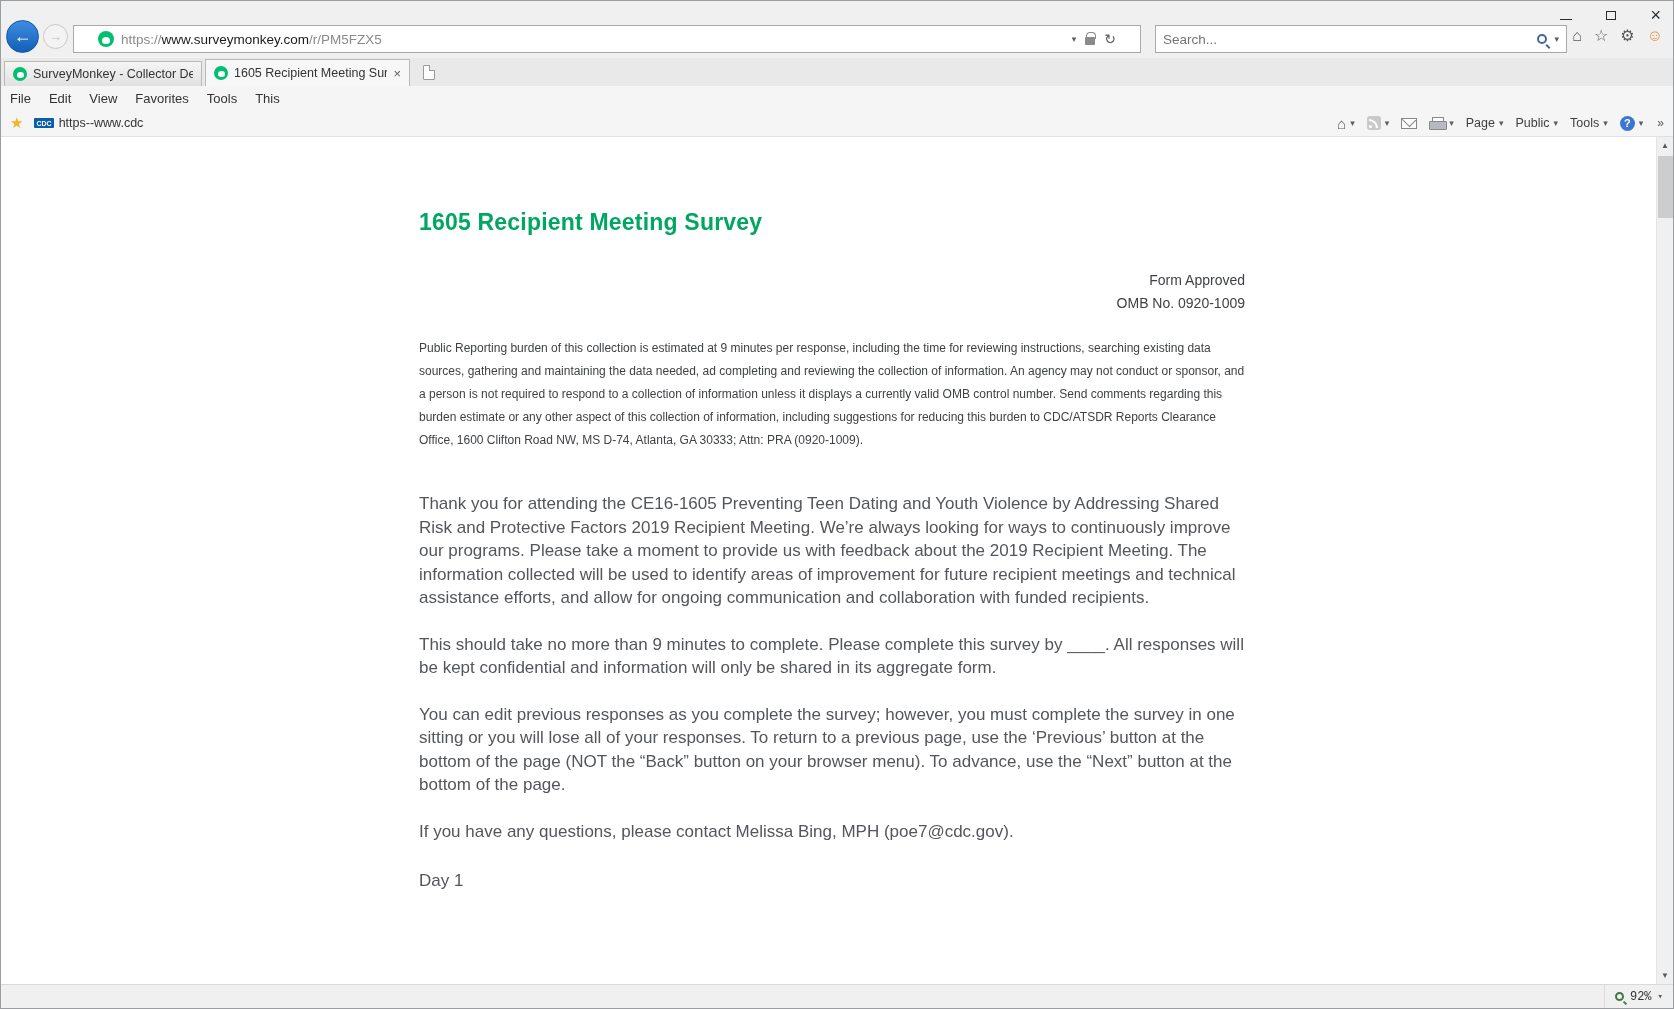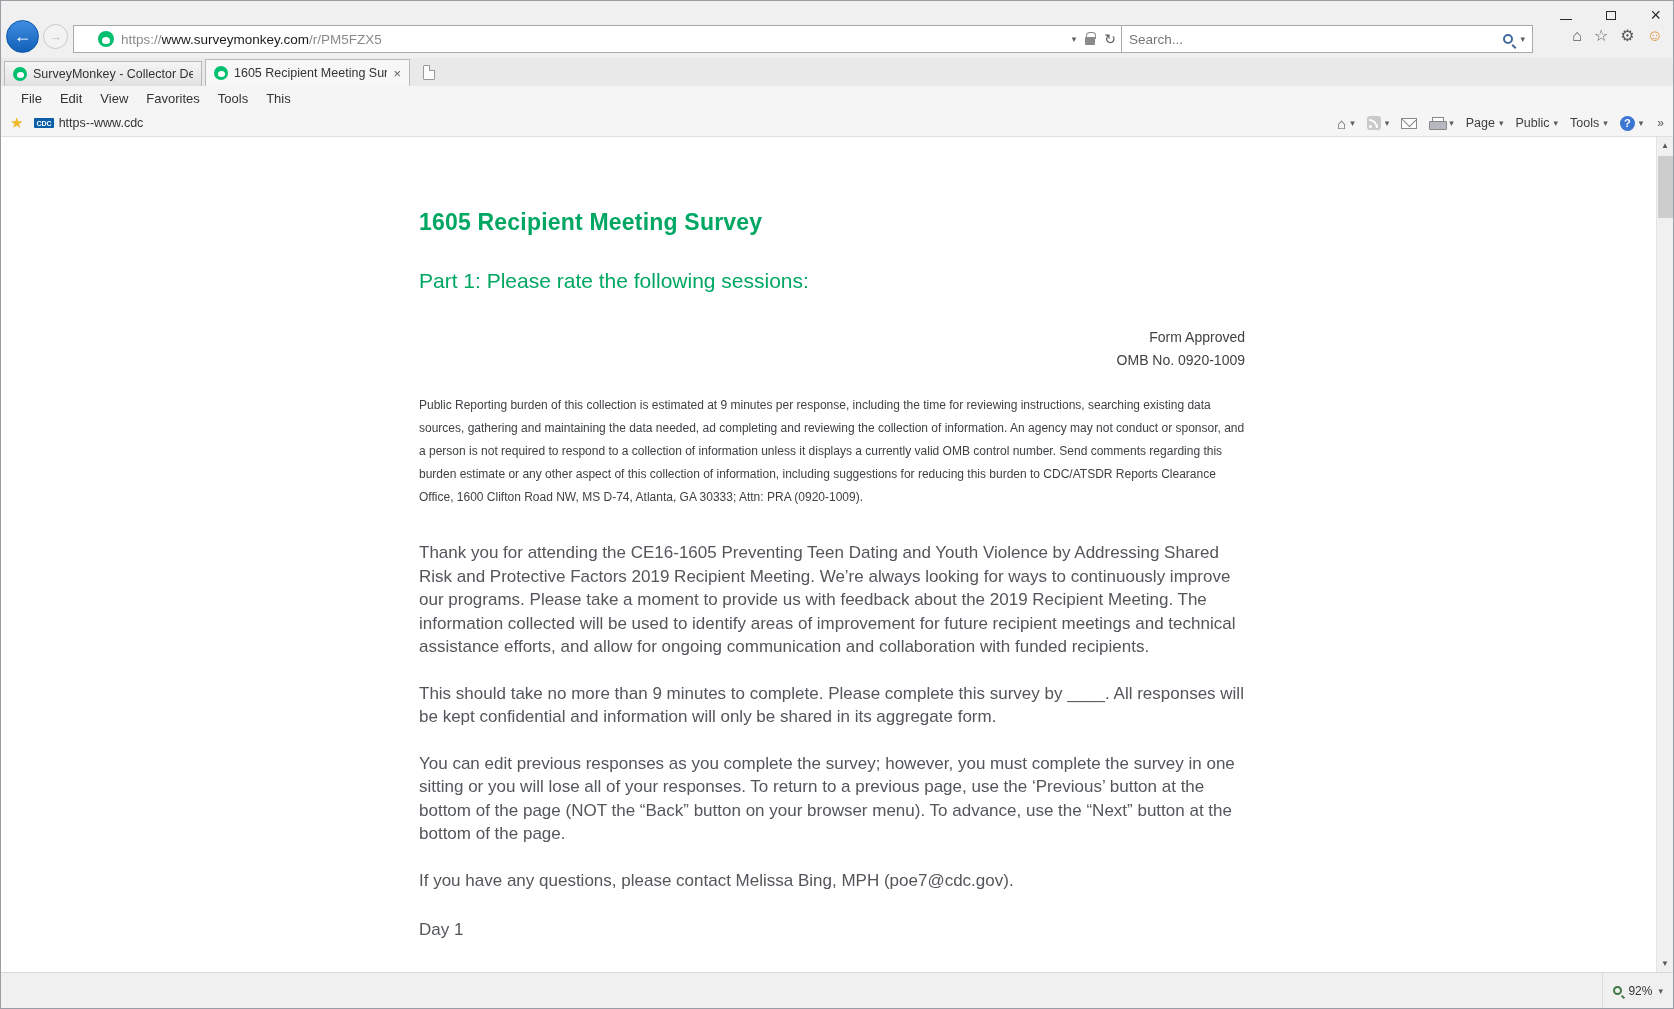--- a/index.html
+++ b/index.html
@@ -18,21 +18,21 @@
   .favicon { width:16px; height:16px; border-radius:50%; background:#00BF6F; position:relative; flex:none; }
   .favicon::after { content:""; position:absolute; left:4px; top:6px; width:8px; height:7px; background:#fff; border-radius:50% 50% 46% 46%; }
   .url { margin-left:7px; font-size:13.5px; color:#8a8a8a; white-space:nowrap; overflow:hidden; flex:1; }
   .url .domain { color:#1b1b1b; }
   .addr-icons { display:flex; align-items:center; gap:9px; color:#6d6d6d; }
   .caret { font-size:9px; color:#5c5c5c; }
   .lock { width:10px; height:8px; background:#8a8a8a; border-radius:1px; position:relative; margin-top:4px; }
   .lock::before { content:""; position:absolute; left:1px; top:-5px; width:8px; height:6px; border:1.5px solid #8a8a8a; border-bottom:none; border-radius:4px 4px 0 0; }
   .refresh { font-size:14px; color:#5c5c5c; }
 
-  .search-box { position:absolute; left:1120px; top:24px; width:412px; height:28px; background:#fff; border:1px solid #a9a9a9; display:flex; align-items:center; padding:0 7px; gap:7px; }
+  .search-box { position:absolute; left:1154px; top:24px; width:412px; height:28px; background:#fff; border:1px solid #a9a9a9; display:flex; align-items:center; padding:0 7px; gap:7px; }
   .search-box input { border:none; outline:none; flex:1; font-size:13.5px; color:#555; background:transparent; font-family:inherit; }
   .mag { width:10px; height:10px; border:2px solid #41689c; border-radius:50%; position:relative; flex:none; }
   .mag::after { content:""; position:absolute; width:2px; height:5px; background:#41689c; transform:rotate(-45deg); left:8px; top:8px; }
 
   .quick-icons { position:absolute; right:10px; top:27px; display:flex; gap:12px; align-items:center; color:#5a5a5a; }
   .qicon { font-size:16px; line-height:1; cursor:pointer; }
   .qicon.smiley { color:#e0913a; }
 
   .win-controls { position:absolute; right:12px; top:5px; display:flex; gap:34px; align-items:center; height:18px; }
   .wc { cursor:pointer; display:flex; align-items:center; justify-content:center; color:#2b2b2b; }
@@ -47,21 +47,21 @@
   .tab.active { height:27px; width:205px; background:#f7f7f7; }
   .tab .favicon { width:14px; height:14px; margin-right:6px; }
   .tab .favicon::after { left:3.5px; top:5px; width:7px; height:6px; }
   .tab .label { flex:1; white-space:nowrap; overflow:hidden; }
   .tab .close { margin-left:6px; color:#5f5f5f; font-size:13px; line-height:1; }
   .newtab { width:26px; height:23px; margin-left:3px; margin-bottom:2px; display:flex; align-items:center; justify-content:center; cursor:pointer; }
   .page-ic { width:12px; height:15px; background:#fdfdfd; border:1px solid #9a9a9a; border-radius:1px; position:relative; }
   .page-ic::after { content:""; position:absolute; right:-1px; top:-1px; width:5px; height:5px; background:#e9e9e9; border-left:1px solid #9a9a9a; border-bottom:1px solid #9a9a9a; }
 
   
-  .menu-bar { height:24px; flex:none; background:#f5f5f5; display:flex; align-items:center; padding-left:11px; font-size:13px; color:#333; }
+  .menu-bar { height:24px; flex:none; background:#f5f5f5; display:flex; align-items:center; padding-left:0; font-size:13px; color:#333; }
   .menu-item { padding:0 9px; cursor:pointer; }
 
   
   .fav-bar { height:27px; flex:none; background:#f5f5f5; border-bottom:1px solid #e0e0e0; display:flex; align-items:center; padding:0 9px; font-size:12.5px; color:#333; }
   .fav-star { color:#efb72a; font-size:15px; margin-right:11px; cursor:pointer; }
   .fav-item { display:flex; align-items:center; gap:5px; cursor:pointer; }
   .cdc-badge { background:#0b5ea8; color:#fff; font-size:7px; font-weight:bold; padding:1.5px 2px; border-radius:1px; line-height:1; }
   .fav-right { margin-left:auto; display:flex; align-items:center; gap:12px; color:#3e3e3e; }
   .cmd { display:flex; align-items:center; gap:4px; cursor:pointer; }
   .home-glyph { font-size:15px; line-height:1; color:#555; }
@@ -82,25 +82,25 @@
   .sb-btn { height:17px; width:17px; display:flex; align-items:center; justify-content:center; font-size:8px; color:#5a5a5a; cursor:pointer; flex:none; }
   .sb-thumb { width:15px; height:62px; background:#cdcdcd; margin-top:2px; flex:none; cursor:pointer; }
   .sb-spacer { flex:1; }
 
   .survey { position:absolute; left:418px; top:0; width:826px; padding-top:72px; color:var(--body-text,#53565A); }
   .survey h1 { font-size:23px; font-weight:bold; color:var(--brand-green,#00A762); letter-spacing:0.2px; }
   .survey h2 { margin-top:33px; font-size:21px; font-weight:400; color:var(--brand-green,#00A762); }
   .form-approved { margin-top:33px; text-align:right; font-size:14px; line-height:23px; color:var(--small-text,#3F4245); }
   .burden { margin-top:22px; font-size:12px; line-height:23px; color:var(--small-text,#3F4245); }
   .survey p.body { margin-top:23px; font-size:17px; line-height:23.5px; }
-  .survey p.body.first { margin-top:32px; }
+  .survey p.body.first { margin-top:40px; }
   .day { margin-top:26px; font-size:17px; line-height:23.5px; }
 
   
-  .status-bar { height:36px; flex:none; background:#f0f0f0; border-top:1px solid #d9d9d9; display:flex; align-items:center; justify-content:flex-end; font-size:12px; color:#333; }
+  .status-bar { height:24px; flex:none; background:#f0f0f0; border-top:1px solid #d9d9d9; display:flex; align-items:center; justify-content:flex-end; font-size:12px; color:#333;font-family:Liberation Mono, monospace; }
   .zoom-area { display:flex; align-items:center; gap:6px; border-left:1px solid #dcdcdc; padding:0 10px; height:100%; cursor:pointer; }
   .zoom-mag { width:9px; height:9px; border:2px solid #3f7a46; border-radius:50%; position:relative; }
   .zoom-mag::after { content:""; position:absolute; width:2px; height:4px; background:#3f7a46; transform:rotate(-45deg); left:7px; top:7px; }
 </style>
 </head>
 <body>
 
 <div class="window">
 
   <div class="chrome-top">
@@ -207,21 +207,20 @@
           <span class="help-ic">?</span>
           <span class="caret">▾</span>
         </span>
       <span class="chev">»</span>
     </span>
   </div>
 
   <div class="content">
     <div class="survey">
       <h1>1605 Recipient Meeting Survey</h1>
-      <h2>Part 1: Please rate the following sessions:</h2>
       <div class="form-approved">
         <div>Form Approved</div>
         <div>OMB No. 0920-1009</div>
       </div>
       <p class="burden">Public Reporting burden of this collection is estimated at 9 minutes per response, including the time for reviewing instructions, searching existing data sources, gathering and maintaining the data needed, ad completing and reviewing the collection of information. An agency may not conduct or sponsor, and a person is not required to respond to a collection of information unless it displays a currently valid OMB control number. Send comments regarding this burden estimate or any other aspect of this collection of information, including suggestions for reducing this burden to CDC/ATSDR Reports Clearance Office, 1600 Clifton Road NW, MS D-74, Atlanta, GA 30333; Attn: PRA (0920-1009).</p>
       <p class="body first">Thank you for attending the CE16-1605 Preventing Teen Dating and Youth Violence by Addressing Shared Risk and Protective Factors 2019 Recipient Meeting. We’re always looking for ways to continuously improve our programs. Please take a moment to provide us with feedback about the 2019 Recipient Meeting. The information collected will be used to identify areas of improvement for future recipient meetings and technical assistance efforts, and allow for ongoing communication and collaboration with funded recipients.</p>
       <p class="body">This should take no more than 9 minutes to complete. Please complete this survey by ____. All responses will be kept confidential and information will only be shared in its aggregate form.</p>
       <p class="body">You can edit previous responses as you complete the survey; however, you must complete the survey in one sitting or you will lose all of your responses. To return to a previous page, use the ‘Previous’ button at the bottom of the page (NOT the “Back” button on your browser menu). To advance, use the “Next” button at the bottom of the page.</p>
       <p class="body">If you have any questions, please contact Melissa Bing, MPH (poe7@cdc.gov).</p>
       <p class="day">Day 1</p>

